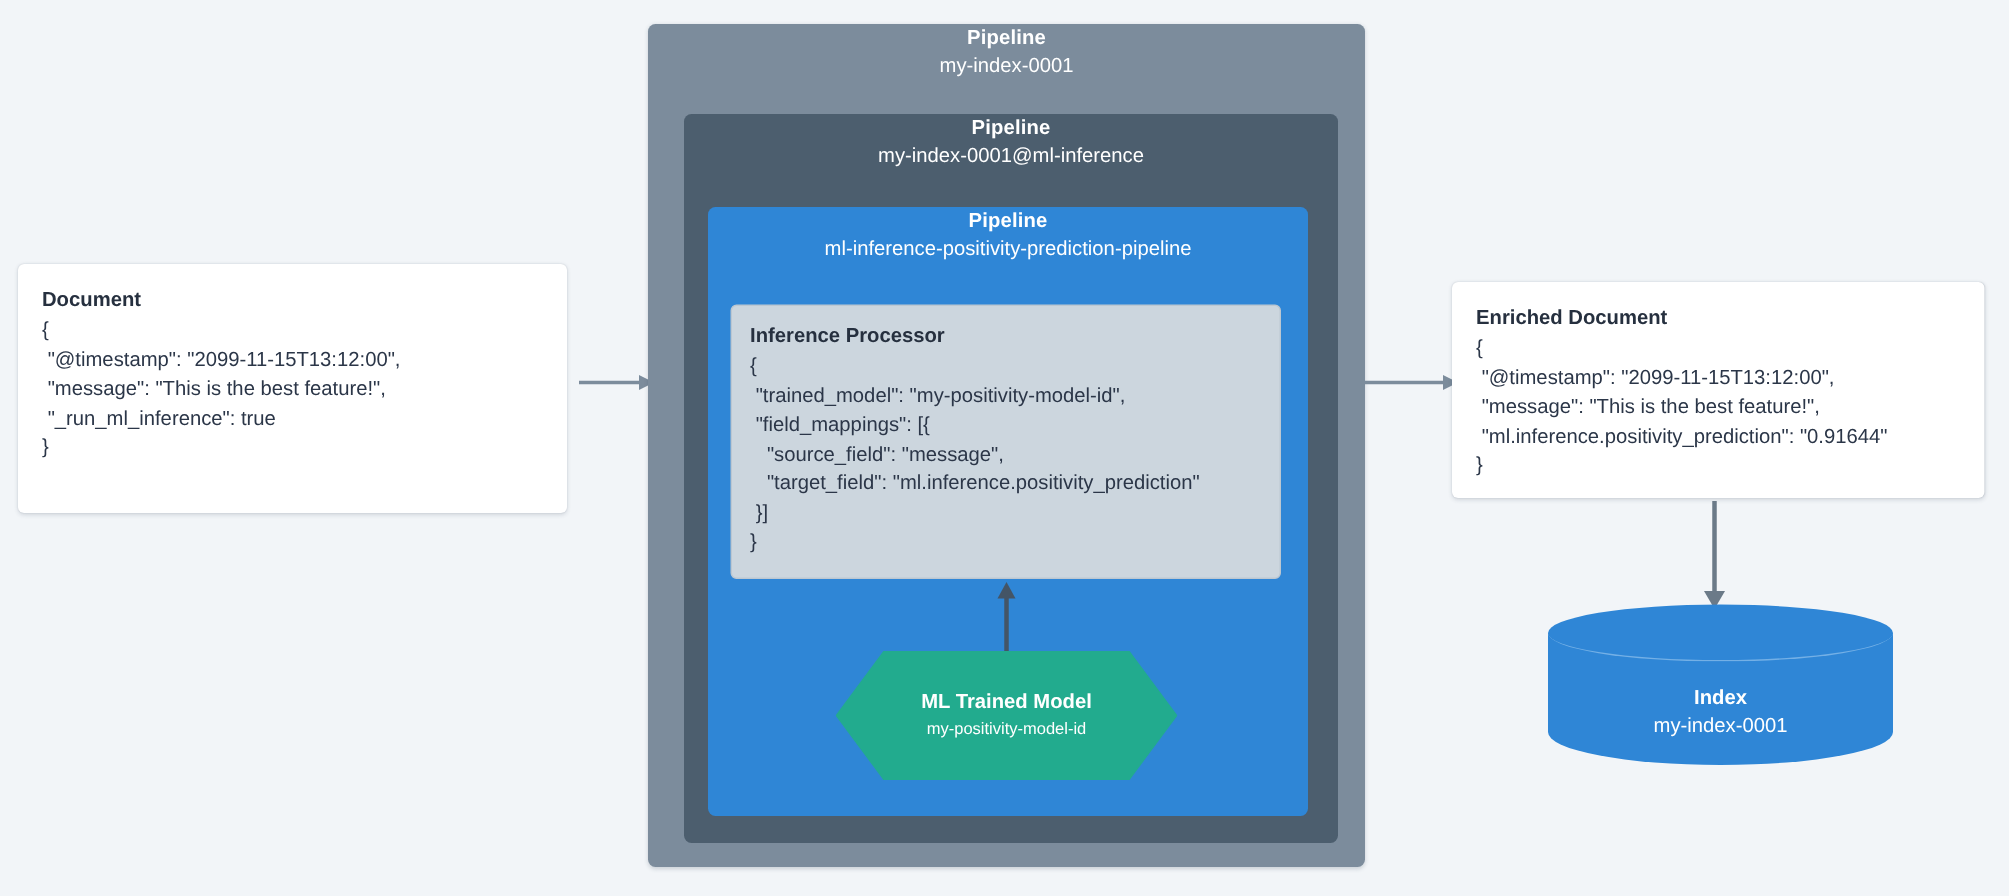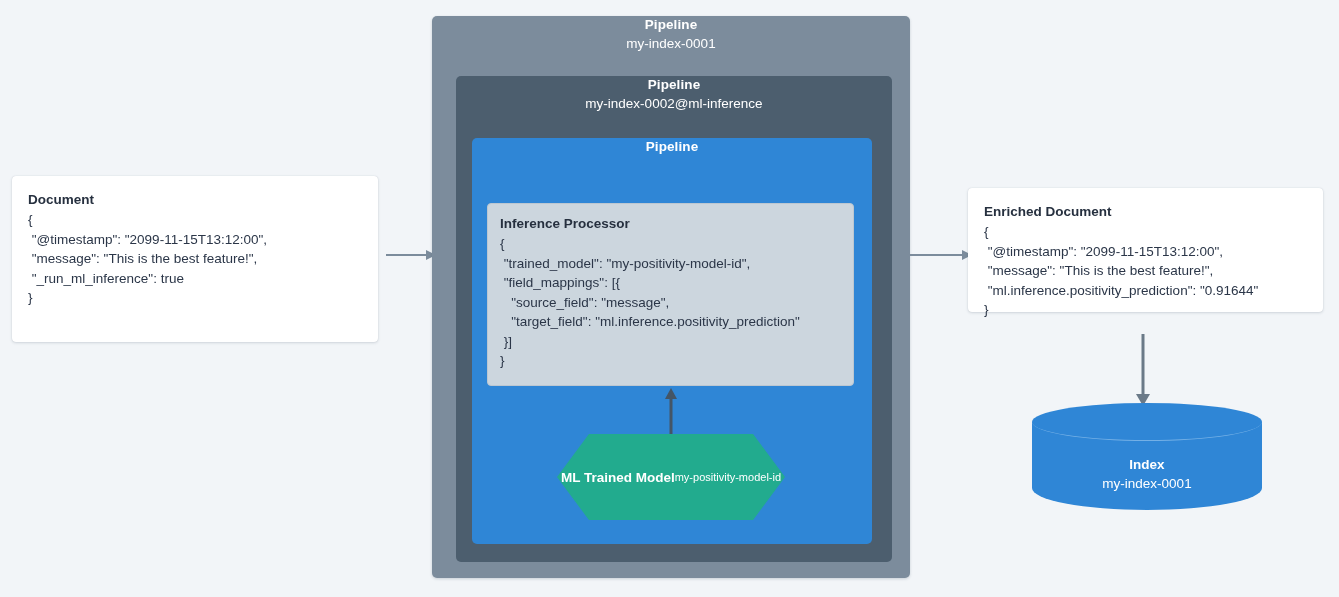--- a/index.html
+++ b/index.html
@@ -39,21 +39,21 @@
     white-space: pre;
   }
   .doc-line {
     font-size: 13.5px;
     line-height: 19.5px;
     color: #2b3648;
     white-space: pre;
   }
 
   #document-card  { left: 12px;  top: 176px; width: 366px; height: 166px; }
-  #enriched-card  { left: 968px; top: 188px; width: 355px; height: 124px; }
+  #enriched-card  { left: 968px; top: 188px; width: 355px; height: 144px; }
 
   
   #pipeline-outer {
     position: absolute;
     left: 432px; top: 16px; width: 478px; height: 562px;
     background: #7c8c9c;
     border-radius: 5px;
     box-shadow: 0 1px 3px rgba(42,58,82,0.20);
     box-sizing: border-box;
   }
@@ -108,21 +108,21 @@
   #ml-model .hex {
     position: absolute;
     inset: 0;
     background: #22ab8e;
     clip-path: polygon(14% 0%, 86% 0%, 100% 50%, 86% 100%, 14% 100%, 0% 50%);
   }
   #ml-model .hex-label {
     position: absolute;
     inset: 0;
     display: flex;
-    flex-direction: row;
+    flex-direction: column;
     align-items: center;
     justify-content: center;
     color: #ffffff;
     text-align: center;
   }
   #ml-model .kind { font-size: 13.5px; font-weight: bold; line-height: 19px; }
   #ml-model .name { font-size: 11px; line-height: 19px; }
 
   
   #index-store {
@@ -183,27 +183,28 @@
   <div id="pipeline-outer">
     <div class="box-header">
       <div class="kind">Pipeline</div>
       <div class="name">my-index-0001</div>
     </div>
   </div>
 
   <div id="pipeline-middle">
     <div class="box-header">
       <div class="kind">Pipeline</div>
-      <div class="name">my-index-0002@ml-inference</div>
+      <div class="name">my-index-0001@ml-inference</div>
     </div>
   </div>
 
   <div id="pipeline-inner">
     <div class="box-header">
       <div class="kind">Pipeline</div>
+      <div class="name">ml-inference-positivity-prediction-pipeline</div>
     </div>
   </div>
 
   <div id="inference-processor">
     <div class="doc-title">Inference Processor</div>
     <div class="doc-line">{</div>
     <div class="doc-line"> "trained_model": "my-positivity-model-id",</div>
     <div class="doc-line"> "field_mappings": [{</div>
     <div class="doc-line">   "source_field": "message",</div>
     <div class="doc-line">   "target_field": "ml.inference.positivity_prediction"</div>

